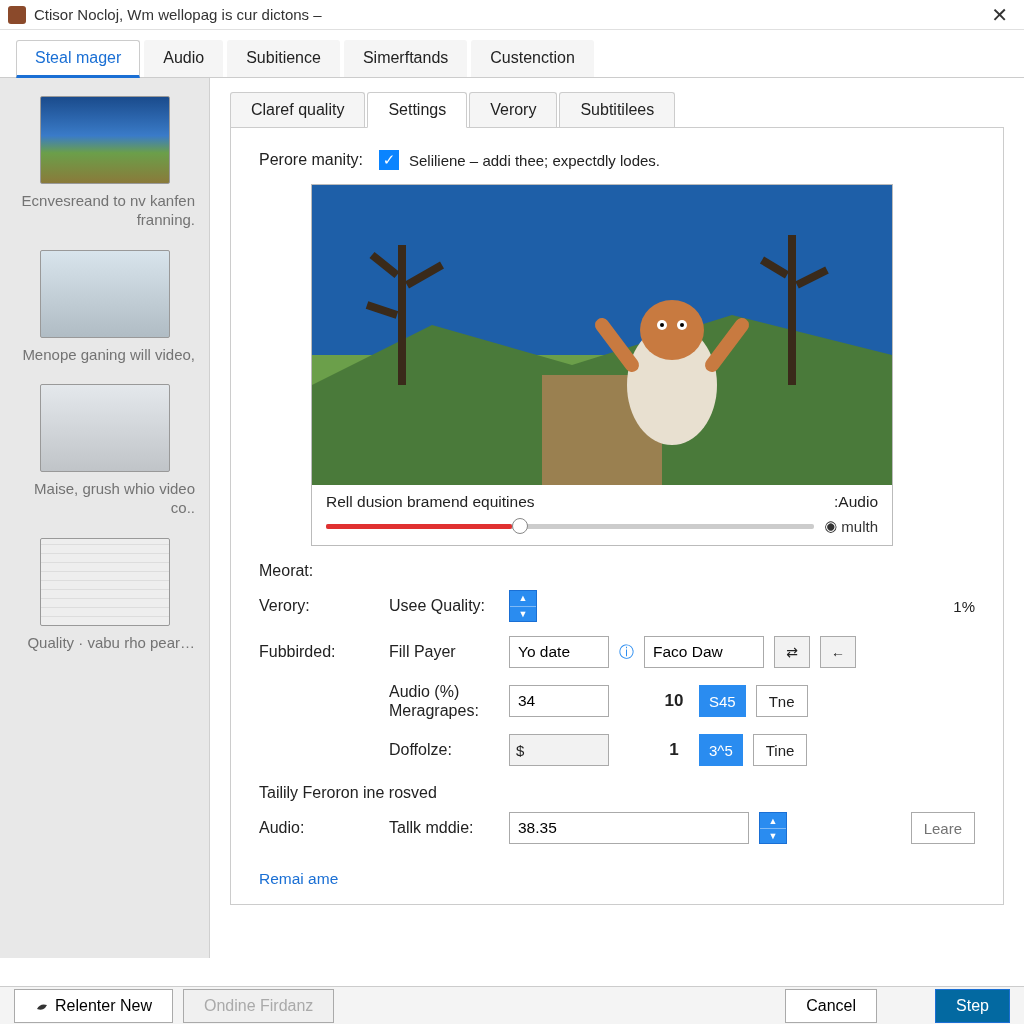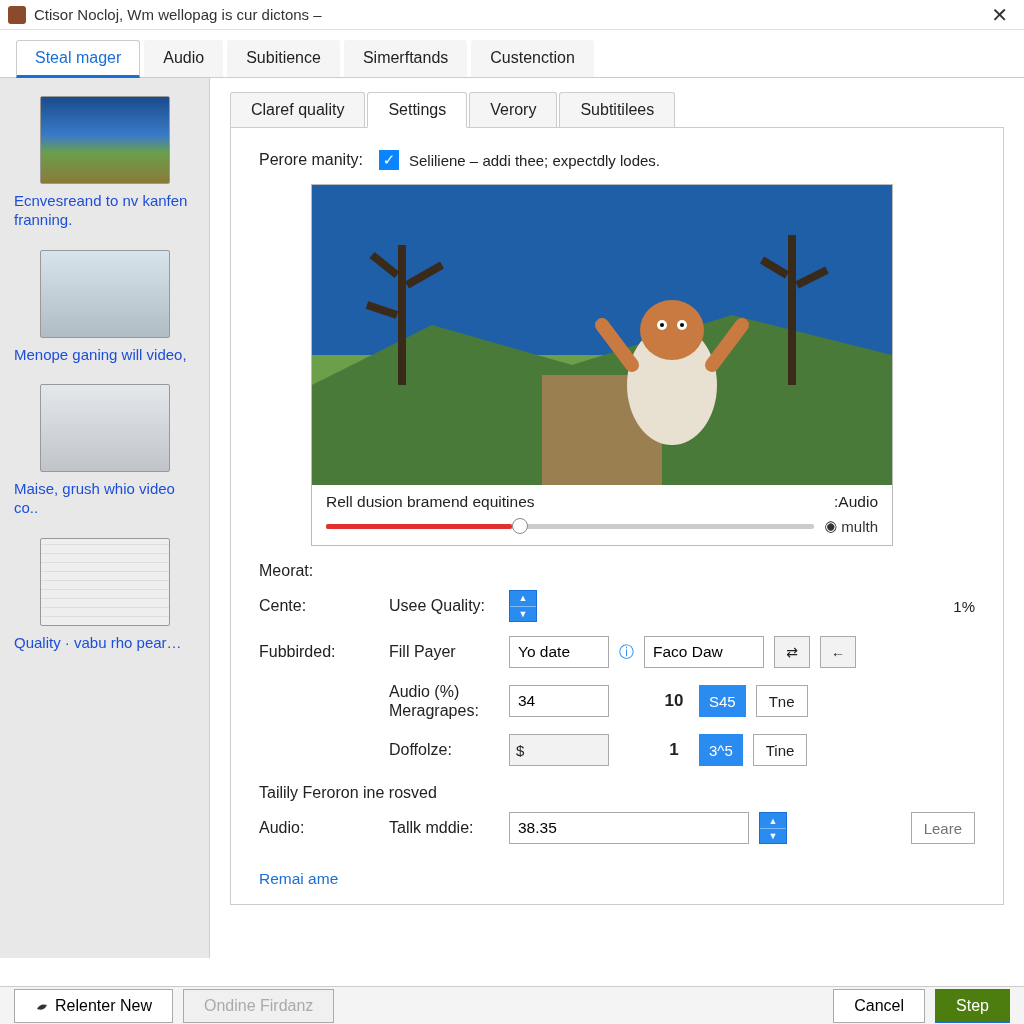--- a/index.html
+++ b/index.html
@@ -12,21 +12,21 @@
 
 .outer-tabs { display: flex; padding: 10px 16px 0 16px; gap: 4px; border-bottom: 1px solid #ccc; }
 .outer-tab { padding: 8px 18px; border: 1px solid transparent; border-bottom: none; font-size: 16px; cursor: pointer; color: #222; background: #f5f5f5; border-radius: 3px 3px 0 0; }
 .outer-tab.active { background: #fff; border-color: #ccc; color: #1a6fd4; border-bottom: 3px solid #1a6fd4; margin-bottom: -1px; }
 
 .content-wrap { display: flex; height: 880px; }
 
 .sidebar { width: 210px; background: #e8e8e8; padding: 18px 14px; border-right: 1px solid #d0d0d0; overflow: hidden; }
 .thumb-item { margin-bottom: 20px; cursor: pointer; }
 .thumb { width: 130px; height: 88px; border: 1px solid #999; border-radius: 2px; margin: 0 auto 8px; background: #aac; }
-.thumb-label { font-size: 15px; text-align: left; line-height: 1.25; color: #1d4ed8; }
+.thumb-label { font-size: 15px; text-align: right; line-height: 1.25; color: #737373; }
 
 .main { flex: 1; padding: 14px 20px 10px 20px; position: relative; }
 .inner-tabs { display: flex; gap: 2px; border-bottom: 1px solid #ccc; }
 .inner-tab { padding: 8px 20px; border: 1px solid #ccc; border-bottom: none; background: #f5f5f5; border-radius: 3px 3px 0 0; font-size: 16px; cursor: pointer; }
 .inner-tab.active { background: #fff; margin-bottom: -1px; border-bottom: 1px solid #fff; }
 
 .panel { border: 1px solid #ccc; border-top: none; padding: 22px 28px 16px 28px; }
 
 .row { display: flex; align-items: center; margin-bottom: 14px; gap: 10px; }
 .label-col { width: 120px; font-size: 16px; }
@@ -54,21 +54,21 @@
 .btn-plain { border: 1px solid #aaa; background: #fff; padding: 0 12px; height: 32px; display: inline-flex; align-items: center; font-size: 15px; cursor: pointer; }
 .bold10 { font-weight: bold; font-size: 17px; min-width: 30px; text-align: center; }
 
 .section-hdr { font-size: 16px; margin: 10px 0 10px 0; }
 .link { color: #1a6fd4; font-size: 15.5px; cursor: pointer; margin-top: 12px; display: inline-block; }
 
 .footer { position: absolute; left: 0; right: 0; bottom: 0; height: 38px; border-top: 1px solid #ccc; background: #f4f4f4; display: flex; align-items: center; padding: 0 14px; gap: 10px; }
 .footer .spacer { flex: 1; }
 .ft-btn { height: 34px; padding: 0 20px; border: 1px solid #aaa; background: #fff; font-size: 16px; cursor: pointer; display: inline-flex; align-items: center; gap: 6px; }
 .ft-btn.disabled { color: #aaa; background: #f0f0f0; }
-.ft-btn.primary { background: #4d7c0f; border-color: #1a6fd4; color: #fff; }
+.ft-btn.primary { background: #0369a1; border-color: #1a6fd4; color: #fff; margin-left: 48px; }
 
 svg { display: block; }
 </style>
 </head>
 <body>
 
 <div class="titlebar">
   <div class="appicon"></div>
   <div class="title">Ctisor Nocloj, Wm wellopag is cur dictons –</div>
   <div class="close">✕</div>
@@ -154,21 +154,21 @@
                 <span>◉</span>
                 <span>multh</span>
               </span>
           </div>
         </div>
       </div>
 
       <div class="section-hdr">Meorat:</div>
 
       <div class="row">
-        <span class="label-col">Cente:</span>
+        <span class="label-col">Verory:</span>
         <span class="field-label">Usee Quality:</span>
         <span class="spin">
             <span class="up">▲</span>
             <span class="dn">▼</span>
           </span>
         <span style="flex:1"></span>
         <span>1%</span>
       </div>
 
       <div class="row">

